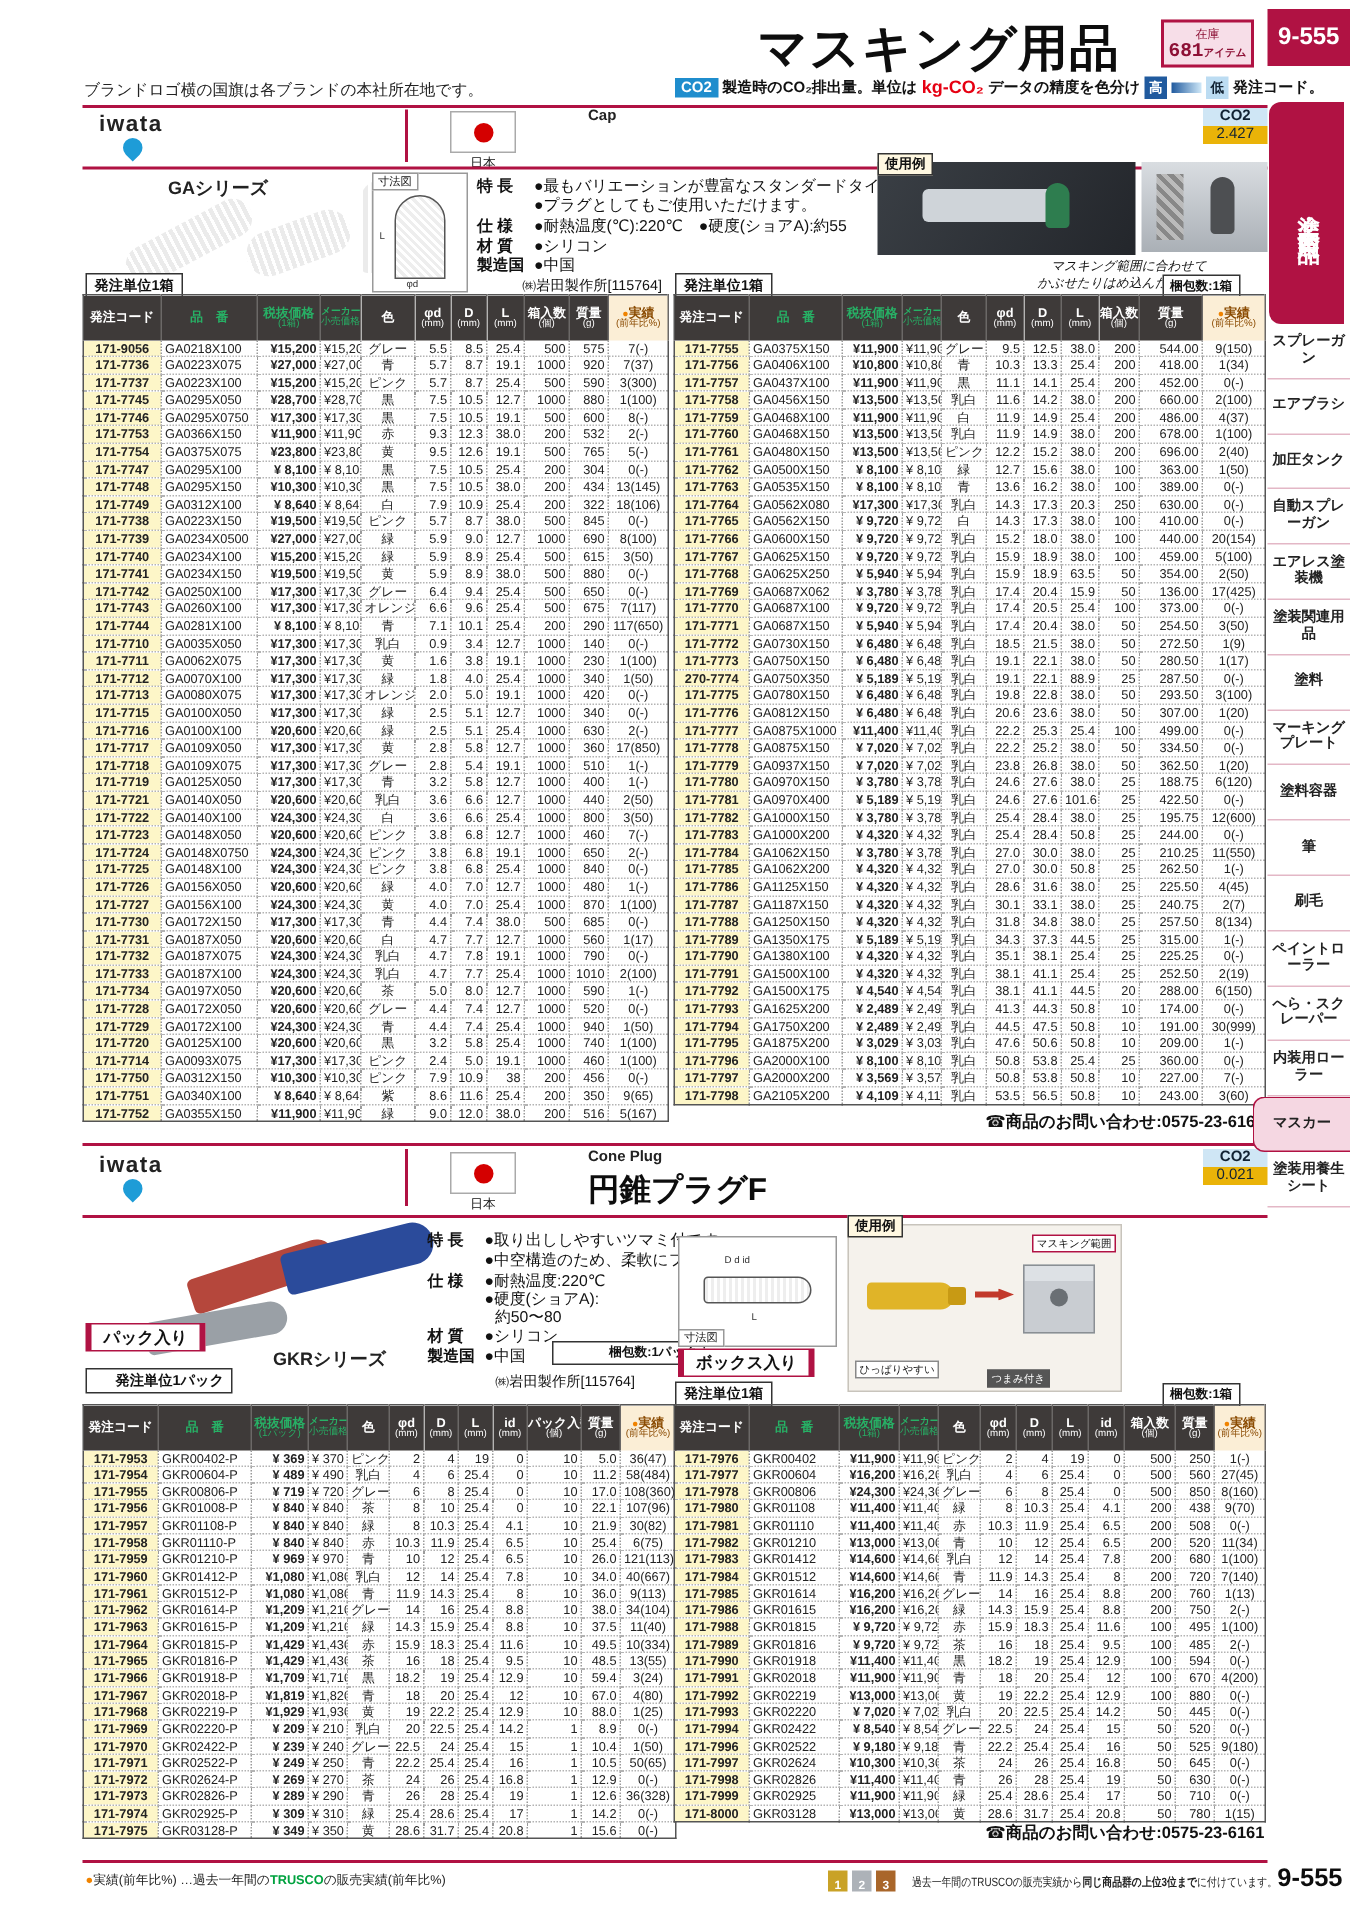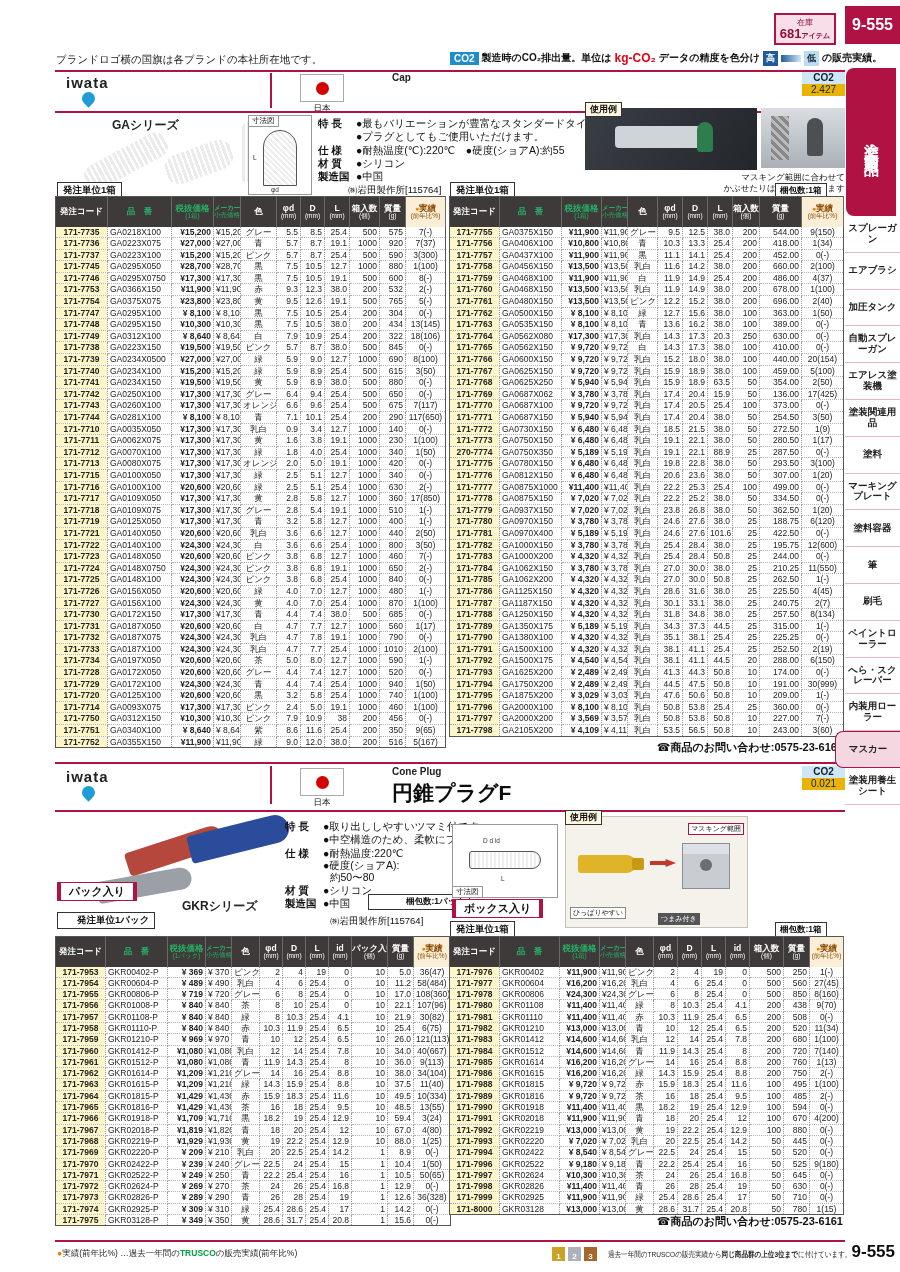--- a/index.html
+++ b/index.html
@@ -7,21 +7,21 @@
   body{background:#fff;}
   #page{position:relative;width:900px;height:1272px;background:#fff;overflow:hidden;
         font-family:"Liberation Sans","DejaVu Sans",sans-serif;color:#111;}
   .abs{position:absolute;}
   
   .page-title{position:absolute;left:505px;top:10px;font-size:33px;font-weight:bold;letter-spacing:1px;color:#0d0d0d;}
   .stock-badge{position:absolute;left:774px;top:13px;width:62px;height:32px;border:2px solid var(--red);
      background:#f7dee8;color:#8d1035;display:flex;flex-direction:column;align-items:center;justify-content:center;line-height:1;}
   .stock-badge .s1{font-size:8px;}
   .stock-badge .s2{font-size:7px;font-weight:bold;}
-  .stock-badge .s2 b{font-size:13px;}
+  .stock-badge .s2 b{font-size:13px;font-family:Liberation Mono, monospace;}
   .page-tab{position:absolute;left:845px;top:6px;width:55px;height:38px;background:var(--red);color:#fff;
      font-weight:bold;font-size:16px;display:flex;align-items:center;justify-content:center;}
   .brand-note{position:absolute;left:56px;top:53px;font-size:10.5px;color:#222;}
   
   .co2-legend{position:absolute;left:450px;top:50px;height:16px;display:flex;align-items:center;gap:3px;font-size:10px;font-weight:bold;}
   .co2-box{background:#1f8dcd;color:#fff;font-size:10px;font-weight:bold;padding:1px 4px;}
   .co2-unit{color:var(--price);font-size:12px;}
   .hl-high{background:#205a9e;color:#fff;padding:1px 3px;font-size:9px;}
   .hl-bar{width:20px;height:7px;background:linear-gradient(90deg,#205a9e,#cfe8f8);}
   .hl-low{background:#bcdcf2;color:#123;padding:1px 3px;font-size:9px;}
@@ -63,21 +63,21 @@
   .dim-plug{position:absolute;left:16px;top:26px;width:72px;height:18px;border:1.5px solid #555;border-radius:3px 9px 9px 3px;
      background:repeating-linear-gradient(90deg,#eee 0 2px,#fff 2px 4px);}
   .dim-t{position:absolute;font-size:6.5px;color:#333;}
   .use-photo1{position:absolute;left:585px;top:108px;width:172px;height:62px;background:linear-gradient(120deg,#3a3f45,#23262b);}
   .use-photo1 .obj{position:absolute;left:30px;top:18px;width:90px;height:22px;background:#cfd4d9;border-radius:4px;}
   .use-photo1 .tip{position:absolute;left:112px;top:14px;width:16px;height:30px;background:#2e7d4f;border-radius:8px 8px 3px 3px;}
   .use-photo2{position:absolute;left:761px;top:108px;width:84px;height:60px;background:linear-gradient(#d9dde1,#aab0b6);}
   .use-photo2 .bar{position:absolute;left:10px;top:8px;width:18px;height:44px;background:repeating-linear-gradient(45deg,#888 0 3px,#bbb 3px 6px);}
   .use-photo2 .capg{position:absolute;left:46px;top:10px;width:16px;height:38px;background:#4d4f52;border-radius:8px 8px 3px 3px;}
   .use-badge{position:absolute;border:1px solid #333;background:#fff8e1;font-size:9px;font-weight:bold;padding:0 4px;}
-  .use-caption{position:absolute;font-size:8.5px;color:#111;text-align:right;line-height:1.25;}
+  .use-caption{position:absolute;font-size:8.5px;color:#111;text-align:center;line-height:1.25;font-style:italic;}
   .use-box2{position:absolute;left:565px;top:816px;width:183px;height:112px;background:#f5f2ec;border:1px solid #c8c4bc;}
   .u2-plug{position:absolute;left:12px;top:38px;width:58px;height:18px;background:#e0b428;border-radius:3px 9px 9px 3px;}
   .u2-knob{position:absolute;left:66px;top:41px;width:12px;height:12px;background:#c89a14;border-radius:2px;}
   .u2-arrow{position:absolute;left:84px;top:42px;width:26px;height:8px;background:#c2392b;clip-path:polygon(0 25%,60% 25%,60% 0,100% 50%,60% 100%,60% 75%,0 75%);}
   .u2-cube{position:absolute;left:116px;top:26px;width:48px;height:46px;background:#c9cdd2;border:1px solid #8a8f94;box-shadow:inset 0 10px 0 #dde1e5;}
   .u2-hole{position:absolute;left:134px;top:42px;width:12px;height:12px;background:#6a6f74;border-radius:50%;}
   .tag{position:absolute;font-size:7px;padding:0 2px;background:#fff;border:1px solid #888;white-space:nowrap;}
   .tag.red{border:1px solid var(--red);color:#111;}
   .tag.dark{background:#555;color:#fff;border:1px solid #555;}
   .contact{position:absolute;font-size:11px;font-weight:bold;color:#111;text-align:right;width:300px;}
@@ -127,36 +127,37 @@
   .foot-right{position:absolute;left:608px;top:1249px;font-size:8px;color:#222;white-space:nowrap;
      transform:scaleX(.82);transform-origin:left;}
   .foot-right b{font-weight:bold;}
   .foot-page{position:absolute;right:5px;top:1242px;font-size:17px;font-weight:bold;color:#0d0d0d;}
 </style>
 </head>
 <body>
 
 <div id="page">
 
+  <div class="page-title">マスキング用品</div>
   <div class="stock-badge">
     <span class="s1">在庫</span>
     <span class="s2"><b>681</b><span>アイテム</span></span>
   </div>
   <div class="page-tab">9-555</div>
   <div class="brand-note">ブランドロゴ横の国旗は各ブランドの本社所在地です。</div>
 
   <div class="co2-legend">
     <span class="co2-box">CO2</span>
     <span>製造時のCO₂排出量。単位は</span>
     <span class="co2-unit">kg-CO₂</span>
     <span>データの精度を色分け</span>
     <span class="hl-high">高</span>
     <span class="hl-bar"></span>
     <span class="hl-low">低</span>
-    <span>の販売実績。</span>
+    <span>発注コード。</span>
   </div>
 
   <div class="hr-red" style="left:55px;top:70px;width:790px;"></div>
   <div class="abs brand-word" style="left:66px;top:74px;">iwata</div>
   <div class="abs drop" style="left:82px;top:92px;"></div>
   <div class="vline" style="left:270px;top:73px;height:35px;"></div>
   <div class="abs flag-box" style="left:300px;top:74px;">
       <span class="flag-dot"></span>
     </div>
   <div class="abs flag-label" style="left:300px;top:103px;width:44px;">日本</div>
@@ -260,21 +261,21 @@
               <div class="h2">(g)</div>
             </th>
             <th class="jis">
               <div class="h1"><span class="dot">●</span>実績</div>
               <div class="h2">(前年比%)</div>
             </th>
           </tr>
         </thead>
         <tbody>
           <tr>
-            <td class="code">171-7735</td>
+            <td class="code">171-9056</td>
             <td class="part">GA0218X100</td>
             <td class="price">¥15,200</td>
             <td class="msrp">¥15,200</td>
             <td class="color">グレー</td>
             <td class="num">5.5</td>
             <td class="num">8.5</td>
             <td class="num">25.4</td>
             <td class="num">500</td>
             <td class="num">575</td>
             <td class="res">7(-)</td>

